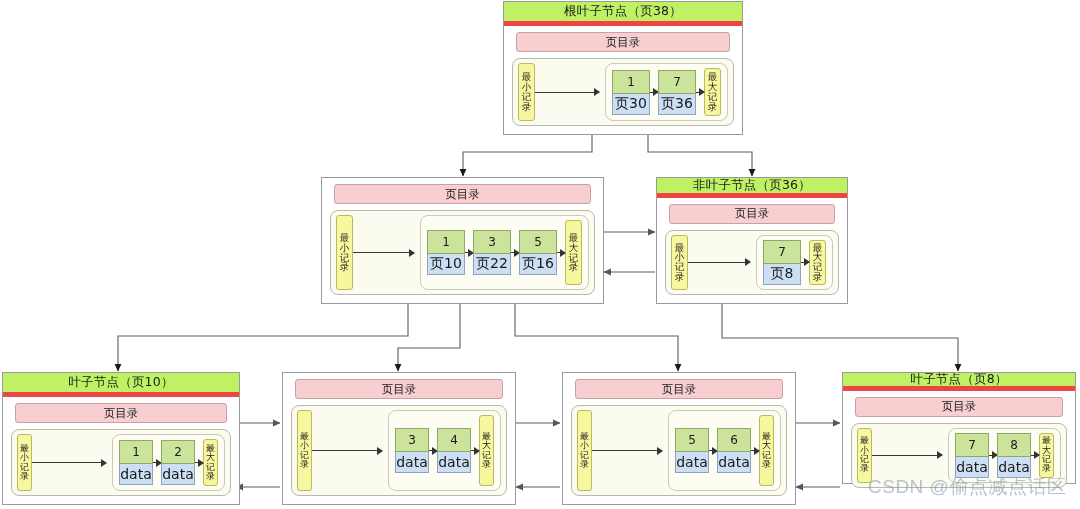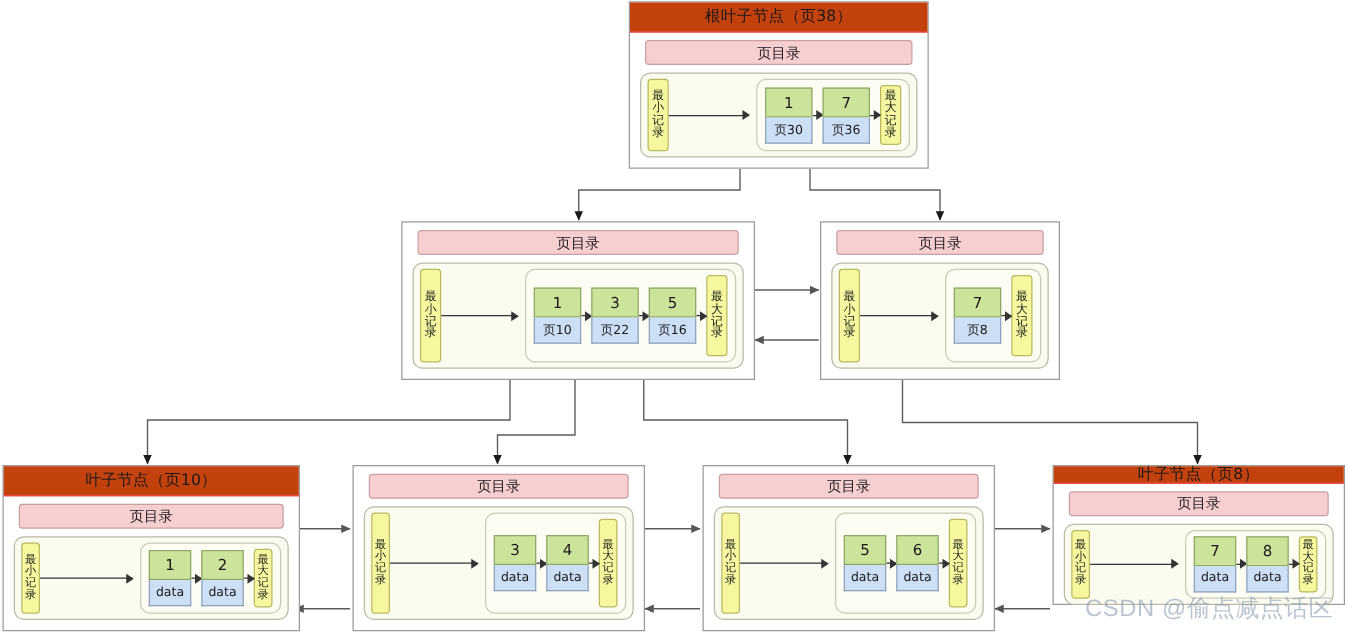--- a/index.html
+++ b/index.html
@@ -34,22 +34,22 @@
   .node {
     position: absolute;
     box-sizing: border-box;
     border: 1px solid #9a9a9a;
     background: #ffffff;
     display: flex;
     flex-direction: column;
   }
   .node-title {
     box-sizing: border-box;
-    background: #c2410c;
-    border-bottom: 1px solid #ef4444;
+    background: #bef264;
+    border-bottom: 5px solid #ef4444;
     color: #1a1a1a;
     font-size: 12.5px;
     line-height: 1;
     height: 24px;
     display: flex;
     align-items: center;
     justify-content: center;
     letter-spacing: 0.2px;
     white-space: nowrap;
   }
@@ -149,21 +149,21 @@
   }
   .cell .ptr {
     box-sizing: border-box;
     background: #ccdff5;
     border: 1px solid #8fa3bc;
     border-top: none;
     height: 21px;
     display: flex;
     align-items: center;
     justify-content: center;
-    font-size: 10px;
+    font-size: 14px;
     color: #1a1a1a;
     white-space: nowrap;
   }
 
   
   .hlink {
     flex: 1;
     height: 1px;
     background: #333;
     position: relative;
@@ -307,20 +307,21 @@
               <span>大</span>
               <span>记</span>
               <span>录</span>
           </div>
         </div>
       </div>
     </div>
   </div>
 
   <div class="node" style="left:656px; top:177px; width:192px; height:127px;">
+    <div class="node-title">非叶子节点（页36）</div>
     <div class="node-body">
       <div class="page-dir">页目录</div>
       <div class="rec-row">
         <div class="vrec">
           <span>最</span>
             <span>小</span>
             <span>记</span>
             <span>录</span>
         </div>
         <div class="hlink"></div>

